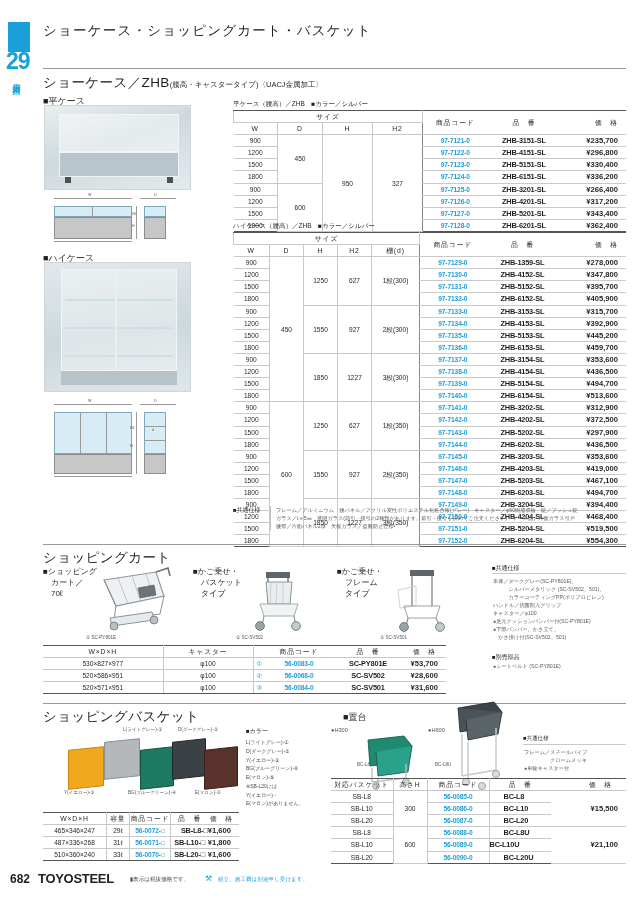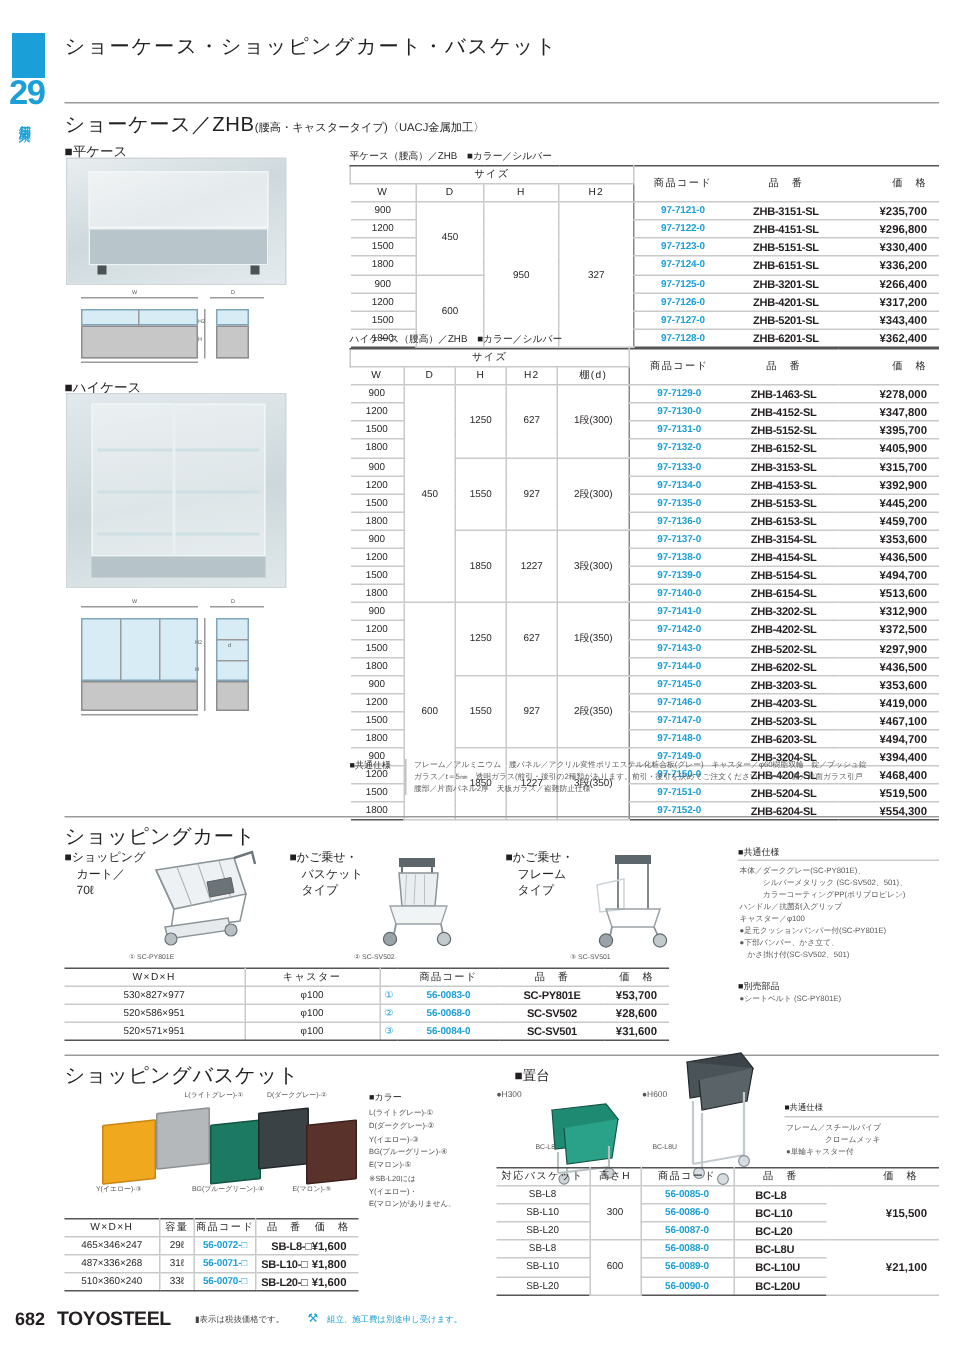--- a/index.html
+++ b/index.html
@@ -290,21 +290,21 @@
       <th style="width:48px;border-right:none;">棚(d)</th>
     </tr>
 
     <tr>
       <td style="border-left:none;">900</td>
       <td rowspan="12">450</td>
       <td rowspan="4">1250</td>
       <td rowspan="4">627</td>
       <td rowspan="4" style="border-right:none;">1段(300)</td>
       <td class="code lastcolgrp" style="border-right:none;">97-7129-0</td>
-      <td class="model" style="border-left:none;border-right:none;">ZHB-1463-SL</td>
+      <td class="model" style="border-left:none;border-right:none;">ZHB-1359-SL</td>
       <td class="price" style="border-left:none;border-right:none;">¥278,000</td>
     </tr>
     <tr>
       <td style="border-left:none;">1200</td>
       <td class="code lastcolgrp" style="border-right:none;">97-7130-0</td>
       <td class="model" style="border-left:none;border-right:none;">ZHB-4152-SL</td>
       <td class="price" style="border-left:none;border-right:none;">¥347,800</td>
     </tr>
     <tr>
       <td style="border-left:none;">1500</td>
@@ -697,21 +697,21 @@
     <tr>
       <td style="border-left:none;">SB-L8</td>
       <td rowspan="3">600</td>
       <td class="code lastcolgrp">56-0088-0</td>
       <td class="model" style="border-left:none;border-right:none;text-align:left;padding-left:14px;">BC-L8U</td>
       <td rowspan="3" class="price" style="border-left:none;border-right:none;padding-right:14px;">¥21,100</td>
     </tr>
     <tr>
       <td style="border-left:none;">SB-L10</td>
       <td class="code lastcolgrp">56-0089-0</td>
-      <td class="model" style="border-left:none;border-right:none;text-align:left;padding-left:14px;">BC-L10U</td>
+      <td class="model" style="border-left:none;border-right:none;text-align:left;">BC-L10U</td>
     </tr>
     <tr class="botline">
       <td style="border-left:none;">SB-L20</td>
       <td class="code lastcolgrp">56-0090-0</td>
       <td class="model" style="border-left:none;border-right:none;text-align:left;padding-left:14px;">BC-L20U</td>
     </tr>
   </tbody>
     </table>
 
   <div class="foot-pg">682</div>

